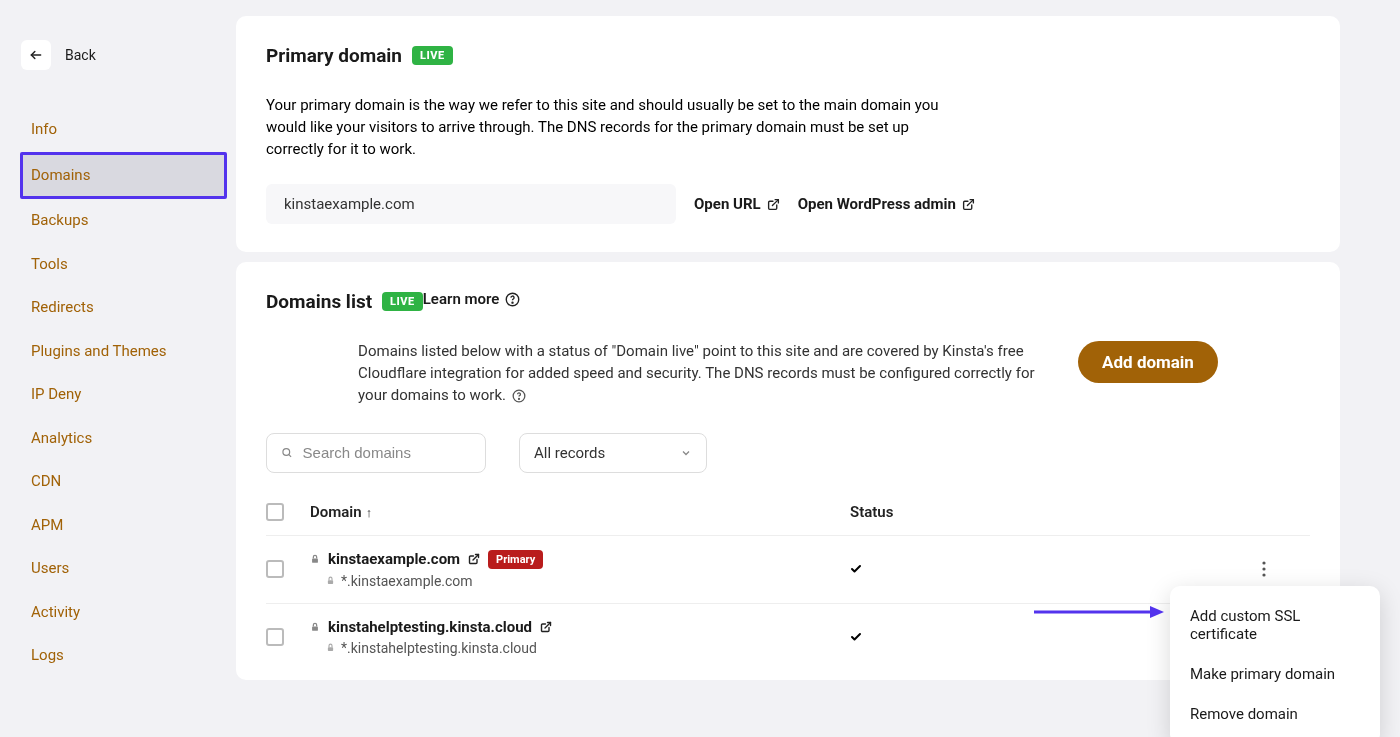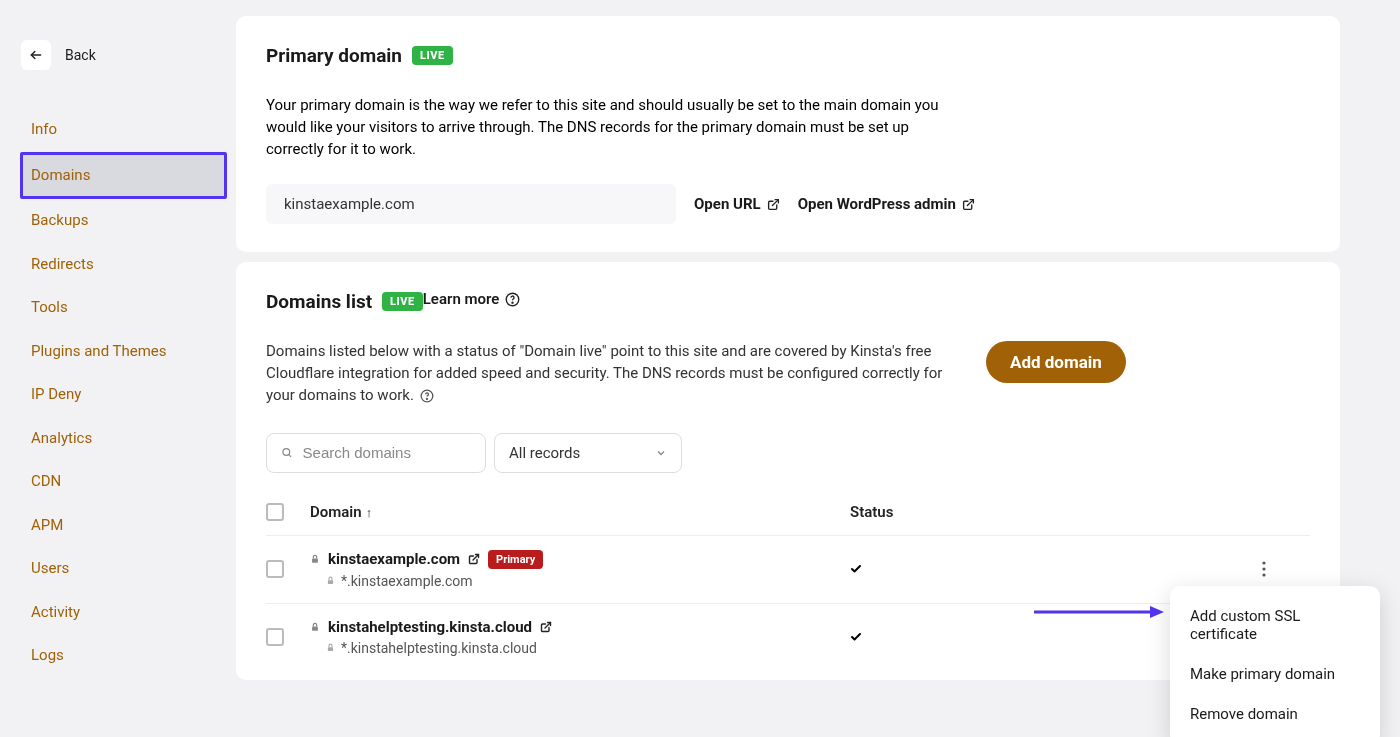--- a/index.html
+++ b/index.html
@@ -122,21 +122,21 @@
   .learn-more {
     font-weight: 600;
     font-size: 15px;
     display: inline-flex;
     align-items: center;
     gap: 6px;
     cursor: pointer;
   }
   .list-desc-row {
     display:flex;
-    justify-content: flex-start;
+    justify-content: center;
     align-items:flex-start;
     gap: 40px;
     margin-bottom: 26px;
   }
   .desc2 {
     color: #333;
     font-size: 15px;
     line-height: 1.45;
     max-width: 680px;
   }
@@ -145,21 +145,21 @@
     color: #fff;
     font-weight: 700;
     font-size: 17px;
     border-radius: 22px;
     padding: 11px 24px;
     cursor: pointer;
     white-space: nowrap;
   }
   .filter-row {
     display: flex;
-    gap: 8px;
+    gap: 33px;
     margin-bottom: 20px;
   }
   .search-box {
     display: flex;
     align-items: center;
     gap: 10px;
     border: 1px solid #ddd;
     border-radius: 8px;
     padding: 10px 14px;
     width: 220px;
@@ -269,22 +269,22 @@
             <line x1="20" y1="12" x2="4" y2="12"></line>
             <polyline points="10 18 4 12 10 6"></polyline>
           </svg>
       </div>
       <span>Back</span>
     </div>
 
     <div class="nav-item">Info</div>
     <div class="nav-item active">Domains</div>
     <div class="nav-item">Backups</div>
+    <div class="nav-item">Tools</div>
     <div class="nav-item">Redirects</div>
-    <div class="nav-item">Tools</div>
     <div class="nav-item">Plugins and Themes</div>
     <div class="nav-item">IP Deny</div>
     <div class="nav-item">Analytics</div>
     <div class="nav-item">CDN</div>
     <div class="nav-item">APM</div>
     <div class="nav-item">Users</div>
     <div class="nav-item">Activity</div>
     <div class="nav-item">Logs</div>
   </aside>
 

